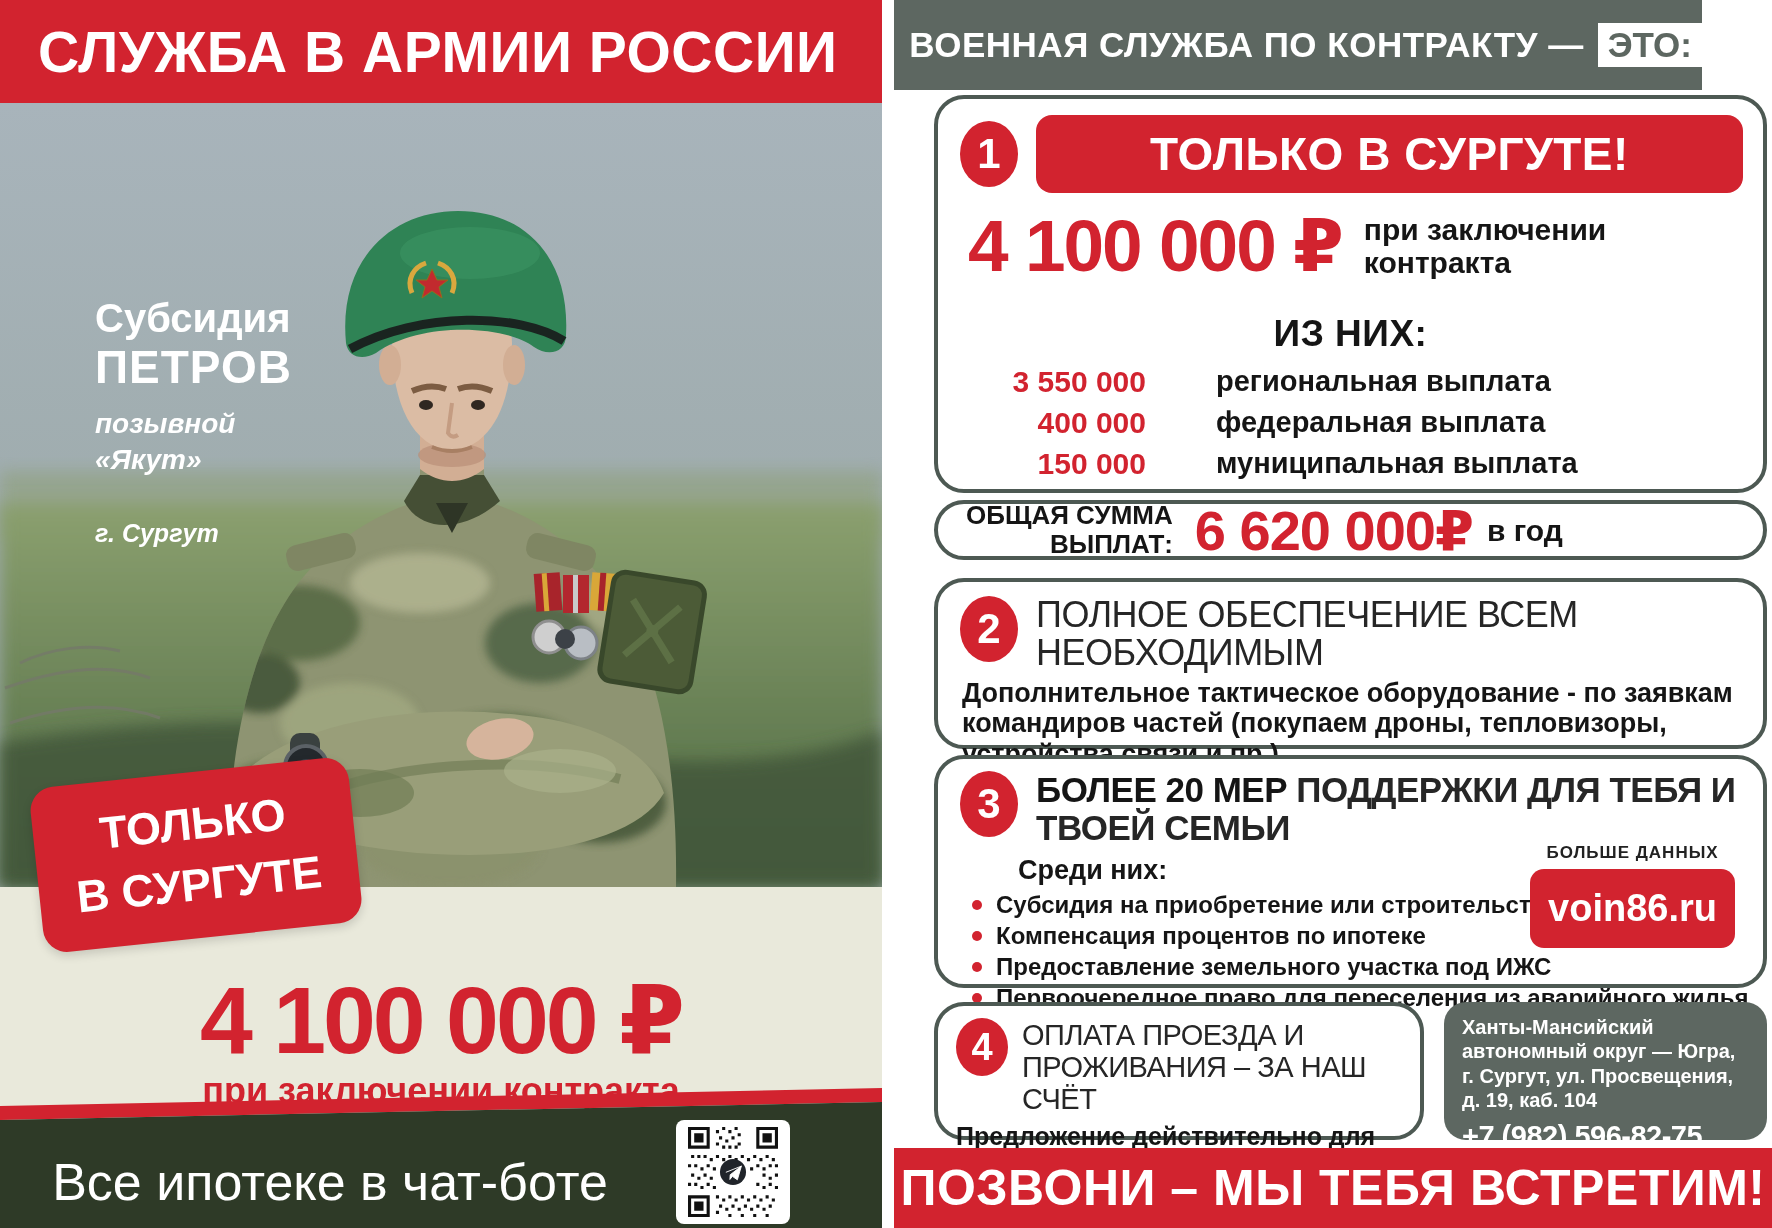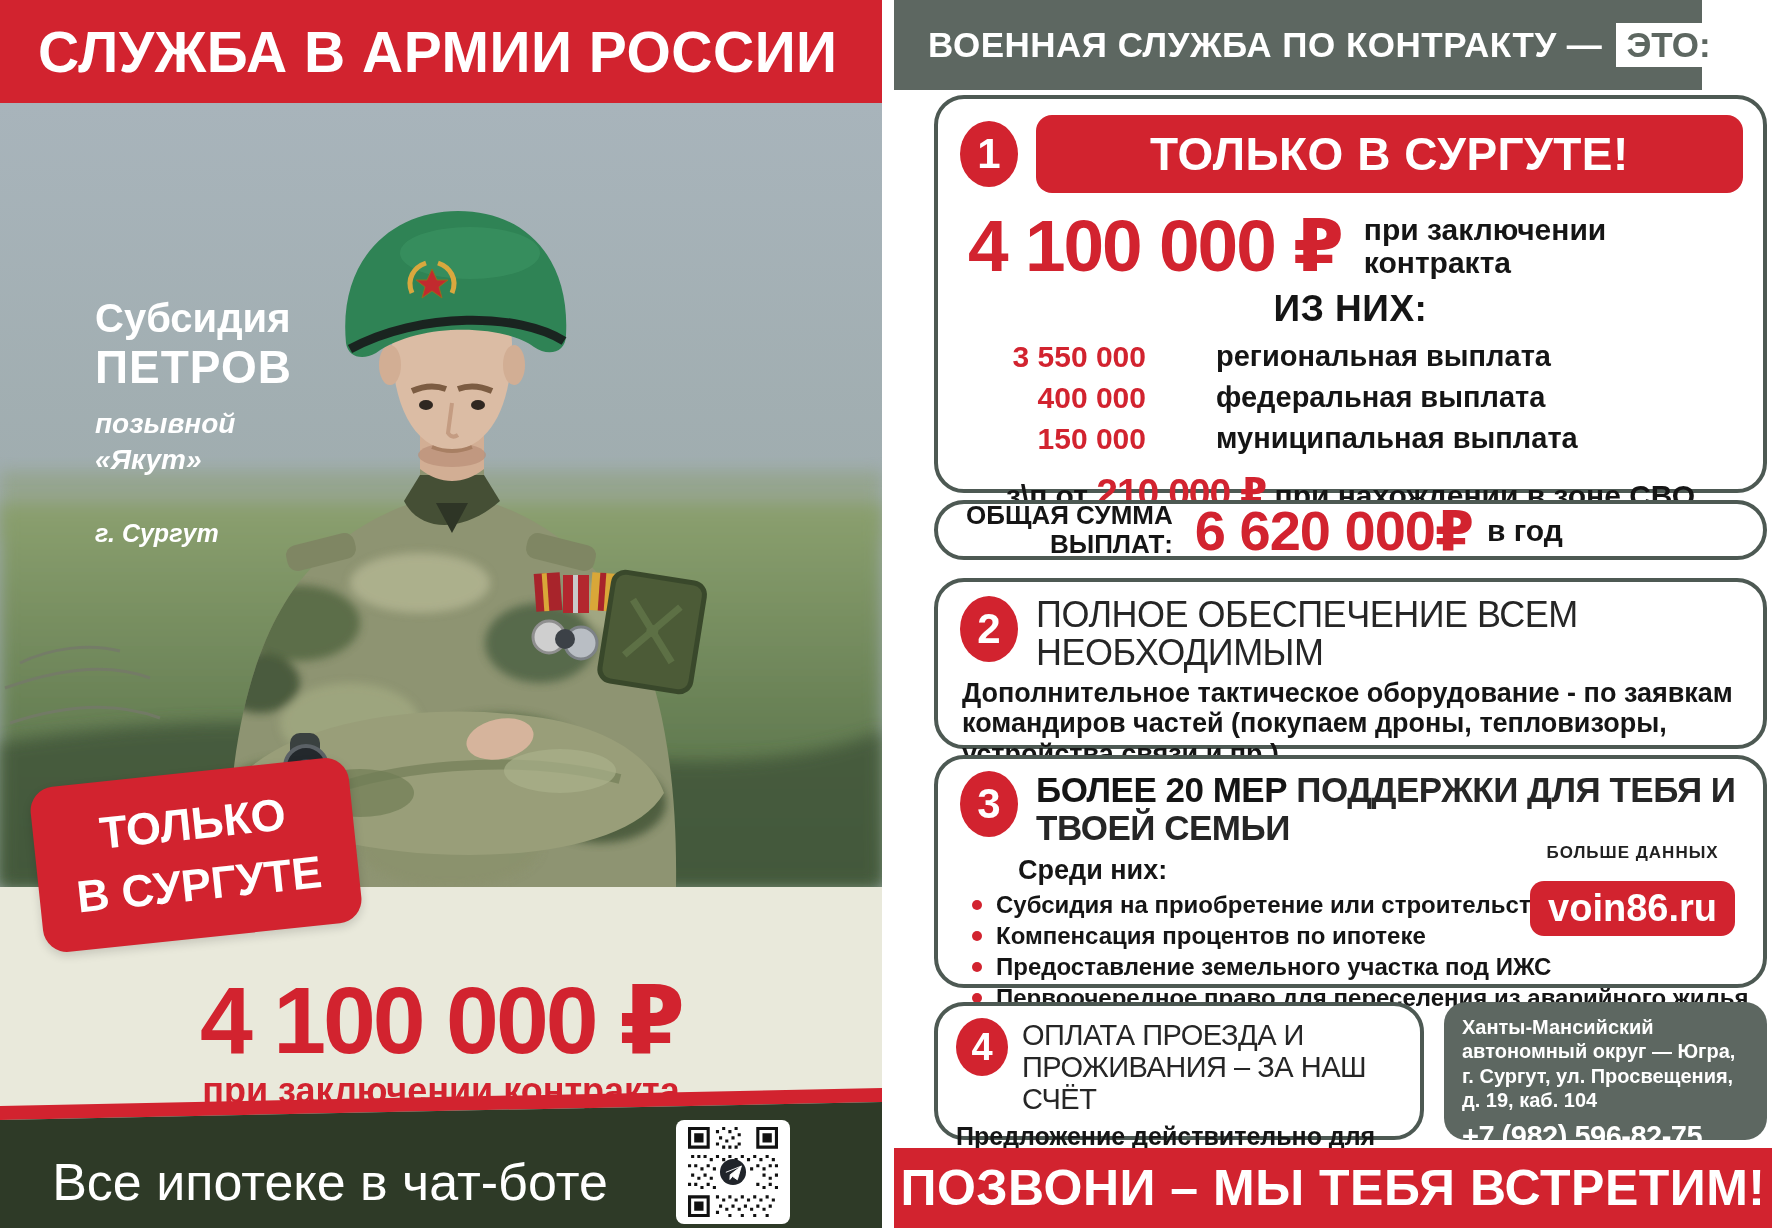--- a/index.html
+++ b/index.html
@@ -33,40 +33,40 @@
   .green-footer{position:absolute;left:0;top:1140px;width:882px;height:88px;background:#2e3a27;z-index:1;}
   .chat-text{position:absolute;left:0;top:1152px;width:660px;text-align:center;color:#fff;font-size:52px;font-weight:400;z-index:3;}
   .qr-box{
     position:absolute;left:676px;top:1120px;width:114px;height:104px;background:#fff;border-radius:8px;z-index:4;
     display:flex;align-items:center;justify-content:center;
   }
   
   #right-page{position:absolute;left:894px;top:0;width:878px;height:1228px;background:#fff;}
   .rp-header{
     position:absolute;left:0;top:0;width:808px;height:90px;background:#5d6761;
-    display:flex;align-items:center;padding-left:34px;box-sizing:border-box;gap:14px;
+    display:flex;align-items:center;padding-left:34px;box-sizing:border-box;gap:14px;justify-content:flex-end;
   }
   .rp-header .txt{color:#fff;font-size:35px;font-weight:700;letter-spacing:.5px;white-space:nowrap;}
   .rp-header .tag{background:#fff;color:#5d6761;font-size:35px;font-weight:700;padding:2px 10px;}
   .box{position:absolute;left:40px;width:833px;background:#fff;border:4px solid #4d5953;border-radius:30px;box-sizing:border-box;}
   .num{
     min-width:58px;width:58px;height:66px;border-radius:50%;background:#d2232f;color:#fff;
     display:flex;align-items:center;justify-content:center;font-size:42px;font-weight:700;flex:none;
   }
   
   #box1{top:95px;height:398px;}
   .b1-row1{display:flex;align-items:center;gap:18px;margin:16px 20px 0 22px;}
   .b1-title{
     flex:1;background:#d2232f;border-radius:16px;color:#fff;text-align:center;
     font-size:46px;font-weight:700;padding:12px 0;letter-spacing:.5px;
   }
   .b1-row2{display:flex;align-items:center;margin:10px 26px 0 30px;gap:22px;}
   .b1-amount{color:#d2232f;font-size:73px;font-weight:700;letter-spacing:-2px;white-space:nowrap;}
   .b1-amount-caption{color:#151515;font-size:30px;font-weight:700;line-height:1.1;max-width:250px;}
-  .b1-subtitle{text-align:center;color:#151515;font-size:37px;font-weight:700;margin-top:0;letter-spacing:.5px;}
+  .b1-subtitle{text-align:center;color:#151515;font-size:37px;font-weight:700;margin-top:25px;letter-spacing:.5px;}
   .b1-breakdown{display:grid;grid-template-columns:168px 1fr;column-gap:70px;row-gap:7px;margin:10px 0 0 40px;}
   .b1-val{color:#d2232f;font-size:30px;font-weight:700;text-align:right;white-space:nowrap;}
   .b1-lab{color:#151515;font-size:29px;font-weight:700;white-space:nowrap;}
   .b1-salary{text-align:center;margin-top:14px;color:#151515;font-size:30px;font-weight:700;}
   .b1-salary .sv{color:#d2232f;font-size:39px;font-weight:700;letter-spacing:-1px;}
   
   #total-box{top:500px;height:60px;display:flex;align-items:center;padding:0 18px 0 28px;}
   .total-label{text-align:right;color:#151515;font-size:26px;font-weight:700;line-height:1.1;flex:none;}
   .total-value{color:#d2232f;font-size:56px;font-weight:700;letter-spacing:-1px;margin-left:22px;white-space:nowrap;}
   .total-suffix{color:#151515;font-size:30px;font-weight:700;margin-left:14px;align-self:flex-end;margin-bottom:8px;}
@@ -81,21 +81,21 @@
   .b3-title{font-size:35px;line-height:1.08;color:#262626;letter-spacing:-.5px;}
   .b3-title .bold{font-weight:700;color:#151515;}
   .b3-title .light{font-weight:700;}
   .b3-among{color:#151515;font-size:27px;font-weight:700;margin:8px 0 4px 58px;}
   .b3-bullets{margin-left:12px;}
   .b3-bullet{display:flex;align-items:center;gap:14px;height:31px;}
   .b3-dot{width:10px;height:10px;border-radius:50%;background:#d2232f;flex:none;}
   .b3-bullet span{color:#151515;font-size:24px;font-weight:700;white-space:nowrap;}
   .b3-more{position:absolute;right:28px;top:84px;text-align:center;}
   .b3-more-label{color:#222;font-size:17px;font-weight:700;letter-spacing:1px;}
-  .b3-site{margin-top:18px;background:#d2232f;color:#fff;font-size:38px;font-weight:700;border-radius:14px;padding:6px 18px;display:inline-block;}
+  .b3-site{margin-top:6px;background:#d2232f;color:#fff;font-size:38px;font-weight:700;border-radius:14px;padding:18px 18px;display:inline-block;}
   
   #box4{top:1002px;height:138px;width:490px;padding:12px 16px 0 18px;}
   .b4-head{display:flex;align-items:flex-start;gap:14px;}
   .b4-head .num{width:52px;min-width:52px;height:58px;font-size:38px;}
   .b4-title{color:#262626;font-size:29px;font-weight:400;line-height:1.1;letter-spacing:-.5px;margin-top:2px;}
   .b4-body{color:#151515;font-size:25px;font-weight:700;line-height:1.12;margin-top:6px;}
   #contact-box{
     position:absolute;left:550px;top:1002px;width:323px;height:138px;background:#5d6761;border-radius:22px;
     box-sizing:border-box;padding:13px 16px 0 18px;color:#fff;
   }

